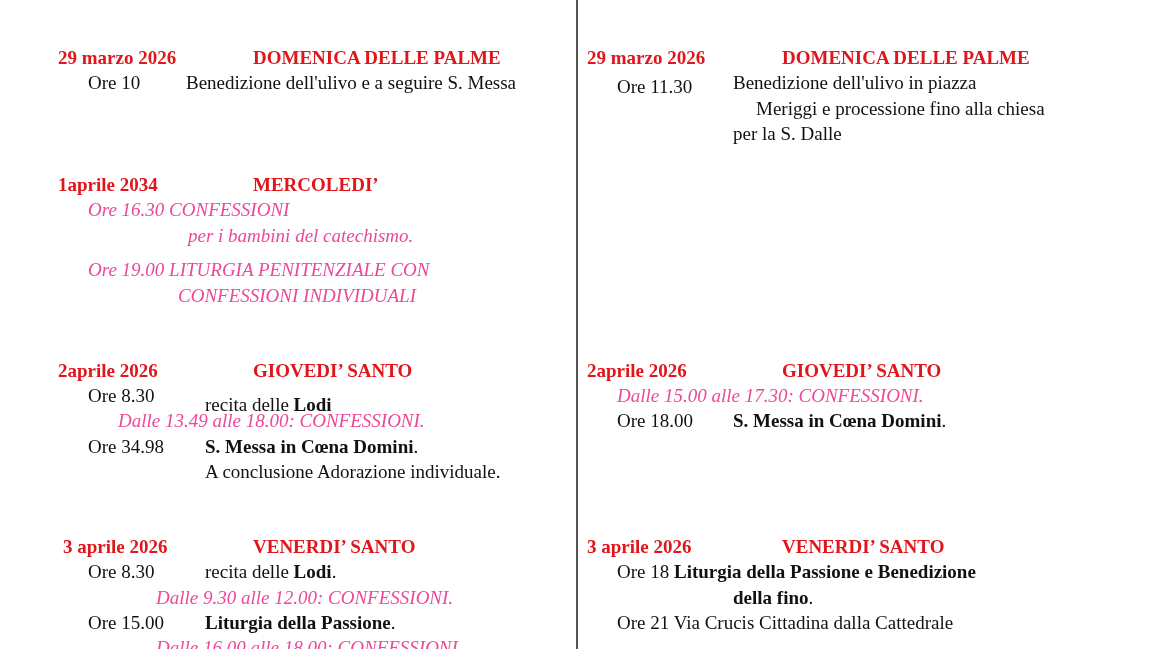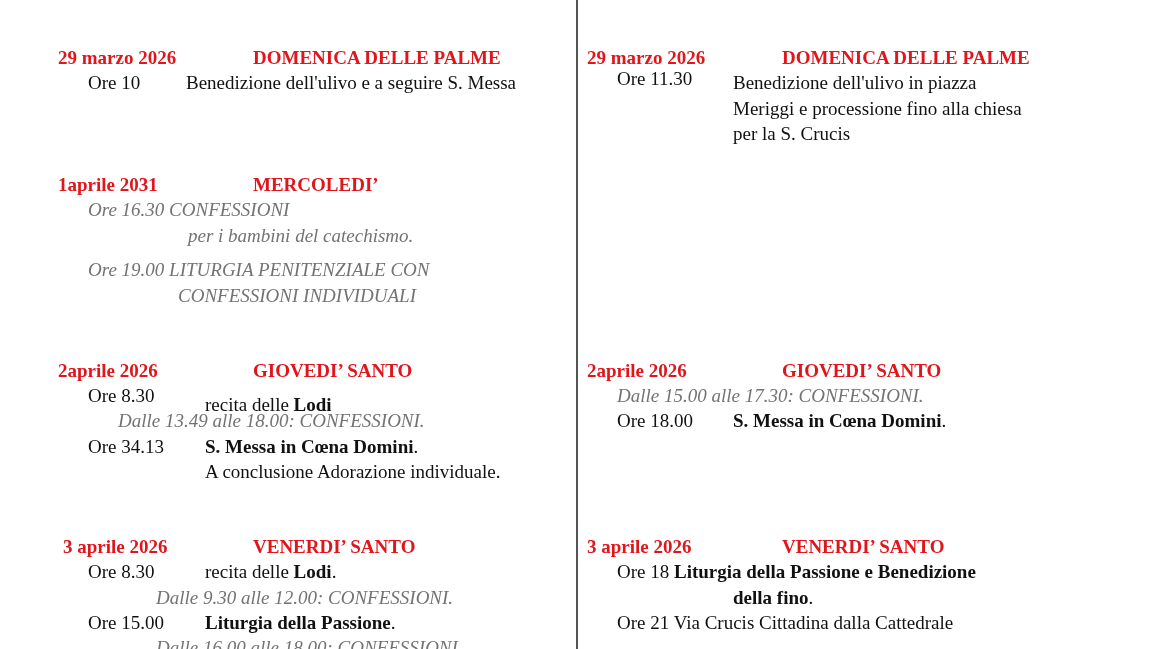--- a/index.html
+++ b/index.html
@@ -1,67 +1,67 @@
 <!DOCTYPE html>
 <html><head>
 <meta charset="utf-8">
 <style>
   html, body { margin: 0; padding: 0; background: #ffffff; }
   body { width: 1155px; height: 649px; overflow: hidden; position: relative;
          font-family: "Liberation Serif", serif; font-size: 19px; color: #111; }
   .divider { position: absolute; left: 576px; top: 0; width: 2px; height: 649px; background: #555; }
   .abs { position: absolute; white-space: nowrap; line-height: 22px; }
   .red { color: #e0161c; font-weight: bold; }
-  .blue { color: #737373; font-style: italic; }
+  .blue { color: #ec4899; font-style: italic; }
   .b { font-weight: bold; }
 </style>
 </head>
 <body>
 
 <div class="divider"></div>
 
 <div>
   <span class="abs red" style="left:58px;top:47px">29 marzo 2026</span>
   <span class="abs red" style="left:253px;top:47px">DOMENICA DELLE PALME</span>
   <span class="abs" style="left:88px;top:72px">Ore 10</span>
   <span class="abs" style="left:186px;top:72px">Benedizione dell'ulivo e a seguire S. Messa</span>
 
-  <span class="abs red" style="left:58px;top:174px">1aprile 2031</span>
+  <span class="abs red" style="left:58px;top:174px">1aprile 2034</span>
   <span class="abs red" style="left:253px;top:174px">MERCOLEDI’</span>
   <span class="abs blue" style="left:88px;top:199px">Ore 16.30  CONFESSIONI</span>
   <span class="abs blue" style="left:188px;top:225px">per i bambini del catechismo.</span>
   <span class="abs blue" style="left:88px;top:259px">Ore 19.00 LITURGIA PENITENZIALE CON</span>
   <span class="abs blue" style="left:178px;top:285px">CONFESSIONI INDIVIDUALI</span>
 
   <span class="abs red" style="left:58px;top:360px">2aprile 2026</span>
   <span class="abs red" style="left:253px;top:360px">GIOVEDI’ SANTO</span>
   <span class="abs" style="left:88px;top:385px">Ore 8.30</span>
   <span class="abs" style="left:205px;top:394px"><span>recita delle </span><span class="b">Lodi</span></span>
   <span class="abs blue" style="left:118px;top:410px">Dalle 13.49 alle 18.00: CONFESSIONI.</span>
-  <span class="abs" style="left:88px;top:436px">Ore 34.13</span>
+  <span class="abs" style="left:88px;top:436px">Ore 34.98</span>
   <span class="abs" style="left:205px;top:436px"><span class="b">S. Messa in Cœna Domini</span><span>.</span></span>
   <span class="abs" style="left:205px;top:461px">A conclusione  Adorazione  individuale.</span>
 
   <span class="abs red" style="left:63px;top:536px">3 aprile 2026</span>
   <span class="abs red" style="left:253px;top:536px">VENERDI’ SANTO</span>
   <span class="abs" style="left:88px;top:561px">Ore 8.30</span>
   <span class="abs" style="left:205px;top:561px"><span>recita delle </span><span class="b">Lodi</span><span>.</span></span>
   <span class="abs blue" style="left:156px;top:587px">Dalle 9.30 alle  12.00:  CONFESSIONI.</span>
   <span class="abs" style="left:88px;top:612px">Ore 15.00</span>
   <span class="abs" style="left:205px;top:612px"><span class="b">Liturgia della Passione</span><span>.</span></span>
   <span class="abs blue" style="left:156px;top:637px">Dalle 16.00 alle 18.00: CONFESSIONI.</span>
 </div>
 
 <div>
   <span class="abs red" style="left:587px;top:47px">29 marzo 2026</span>
   <span class="abs red" style="left:782px;top:47px">DOMENICA DELLE PALME</span>
-  <span class="abs" style="left:617px;top:68px">Ore 11.30</span>
+  <span class="abs" style="left:617px;top:76px">Ore 11.30</span>
   <span class="abs" style="left:733px;top:72px">Benedizione dell'ulivo in piazza</span>
-  <span class="abs" style="left:733px;top:98px">Meriggi e processione fino alla chiesa</span>
-  <span class="abs" style="left:733px;top:123px">per la S. Crucis</span>
+  <span class="abs" style="left:756px;top:98px">Meriggi e processione fino alla chiesa</span>
+  <span class="abs" style="left:733px;top:123px">per la S. Dalle</span>
 
   <span class="abs red" style="left:587px;top:360px">2aprile 2026</span>
   <span class="abs red" style="left:782px;top:360px">GIOVEDI’ SANTO</span>
   <span class="abs blue" style="left:617px;top:385px">Dalle 15.00 alle 17.30: CONFESSIONI.</span>
   <span class="abs" style="left:617px;top:410px">Ore 18.00</span>
   <span class="abs" style="left:733px;top:410px"><span class="b">S. Messa in Cœna Domini</span><span>.</span></span>
 
   <span class="abs red" style="left:587px;top:536px">3 aprile 2026</span>
   <span class="abs red" style="left:782px;top:536px">VENERDI’ SANTO</span>
   <span class="abs" style="left:617px;top:561px"><span>Ore 18 </span><span class="b">Liturgia della Passione e Benedizione</span></span>

